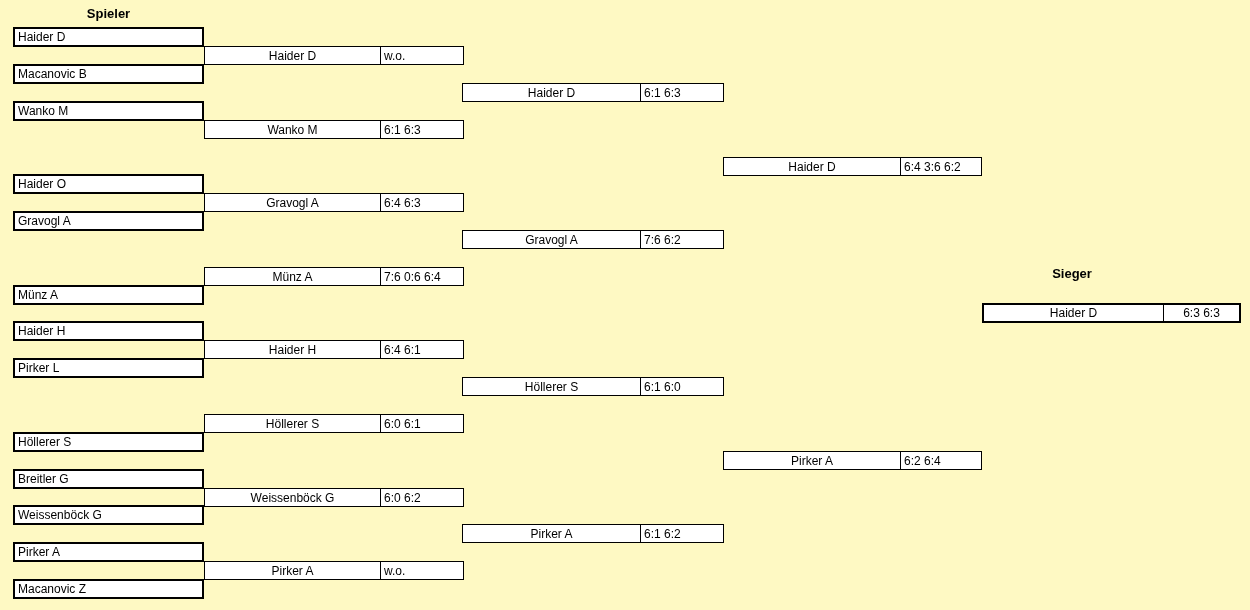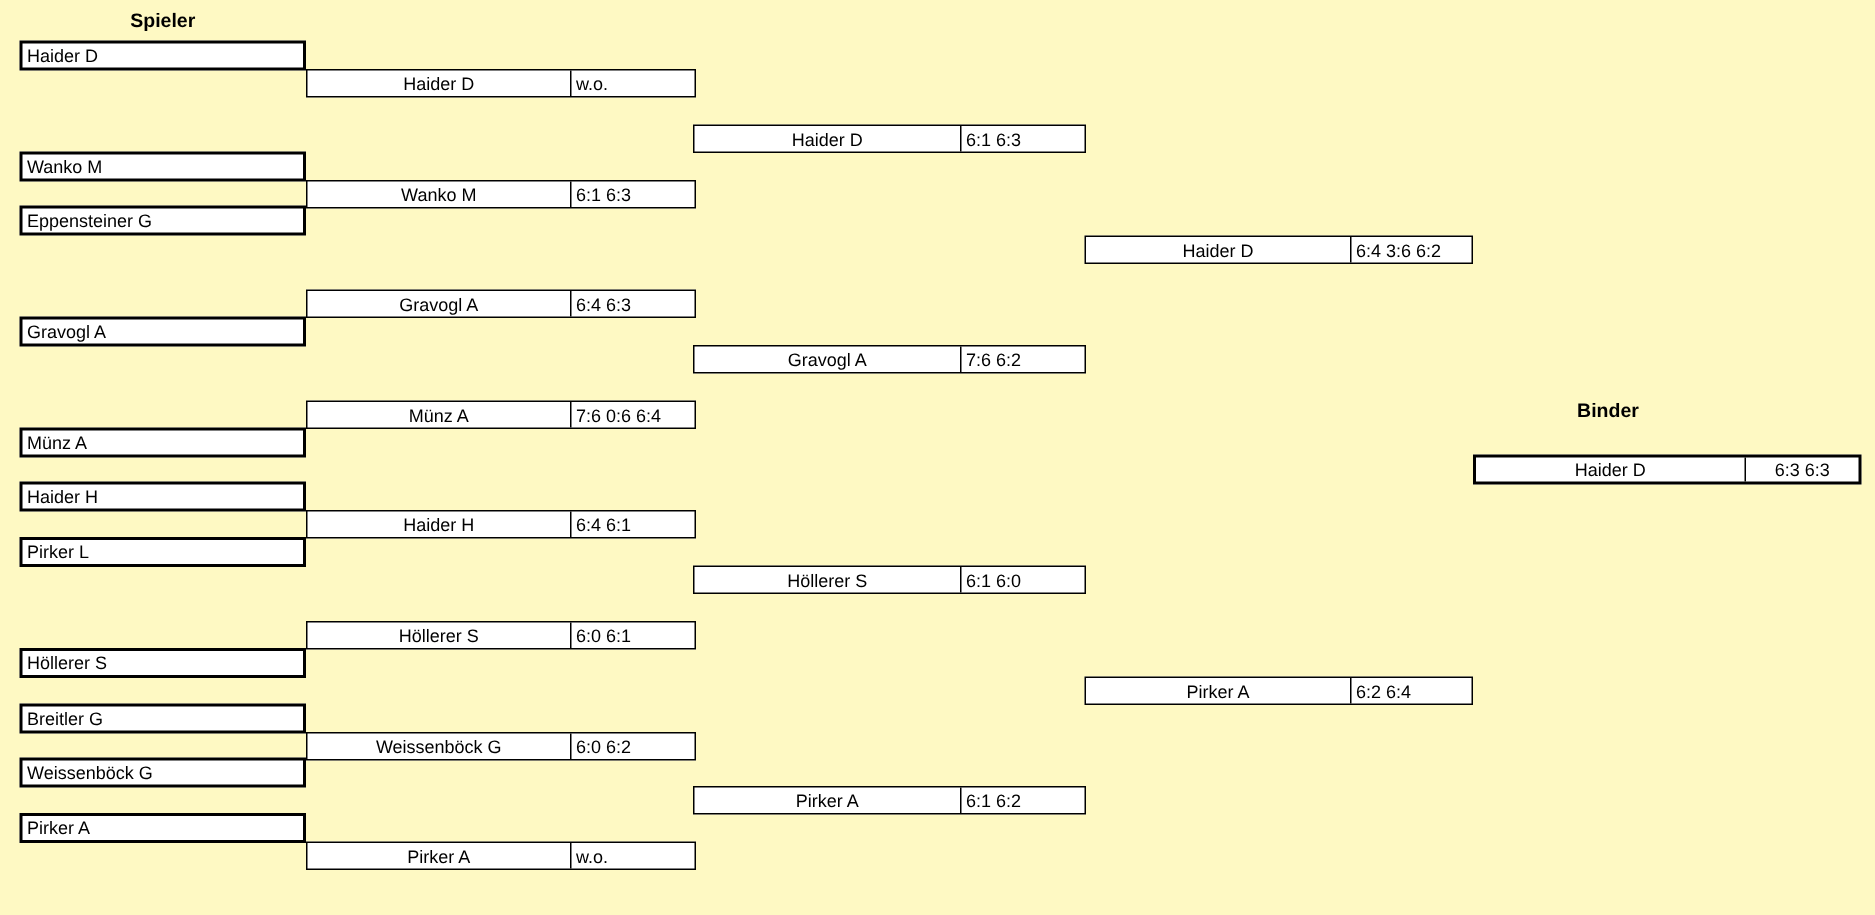--- a/index.html
+++ b/index.html
@@ -69,33 +69,35 @@
   .final-box { border-width: 2px; height: 20px; }
   .final-box .rname { border-right-width: 1.5px; }
   .final-box .rscore { justify-content: center; padding-left: 0; }
 </style>
 </head>
 <body>
 
 <div class="stage">
 
   <div class="header" style="left:13px; top:6px; width:191px;">Spieler</div>
-  <div class="header" style="left:982px; top:266px; width:180px;">Binder</div>
+  <div class="header" style="left:982px; top:266px; width:180px;">Sieger</div>
 
   <div class="pbox" style="top:27px">Haider D</div>
+  <div class="pbox" style="top:64px">Macanovic B</div>
   <div class="pbox" style="top:101px">Wanko M</div>
-  <div class="pbox" style="top:137px">Eppensteiner G</div>
+  <div class="pbox" style="top:174px">Haider O</div>
   <div class="pbox" style="top:211px">Gravogl A</div>
   <div class="pbox" style="top:285px">Münz A</div>
   <div class="pbox" style="top:321px">Haider H</div>
   <div class="pbox" style="top:358px">Pirker L</div>
   <div class="pbox" style="top:432px">Höllerer S</div>
   <div class="pbox" style="top:469px">Breitler G</div>
   <div class="pbox" style="top:505px">Weissenböck G</div>
   <div class="pbox" style="top:542px">Pirker A</div>
+  <div class="pbox" style="top:579px">Macanovic Z</div>
 
   <div class="rbox r1" style="top:46px">
     <span class="rname">Haider D</span>
     <span class="rscore">w.o.</span>
   </div>
   <div class="rbox r1" style="top:120px">
     <span class="rname">Wanko M</span>
     <span class="rscore">6:1 6:3</span>
   </div>
   <div class="rbox r1" style="top:193px">

